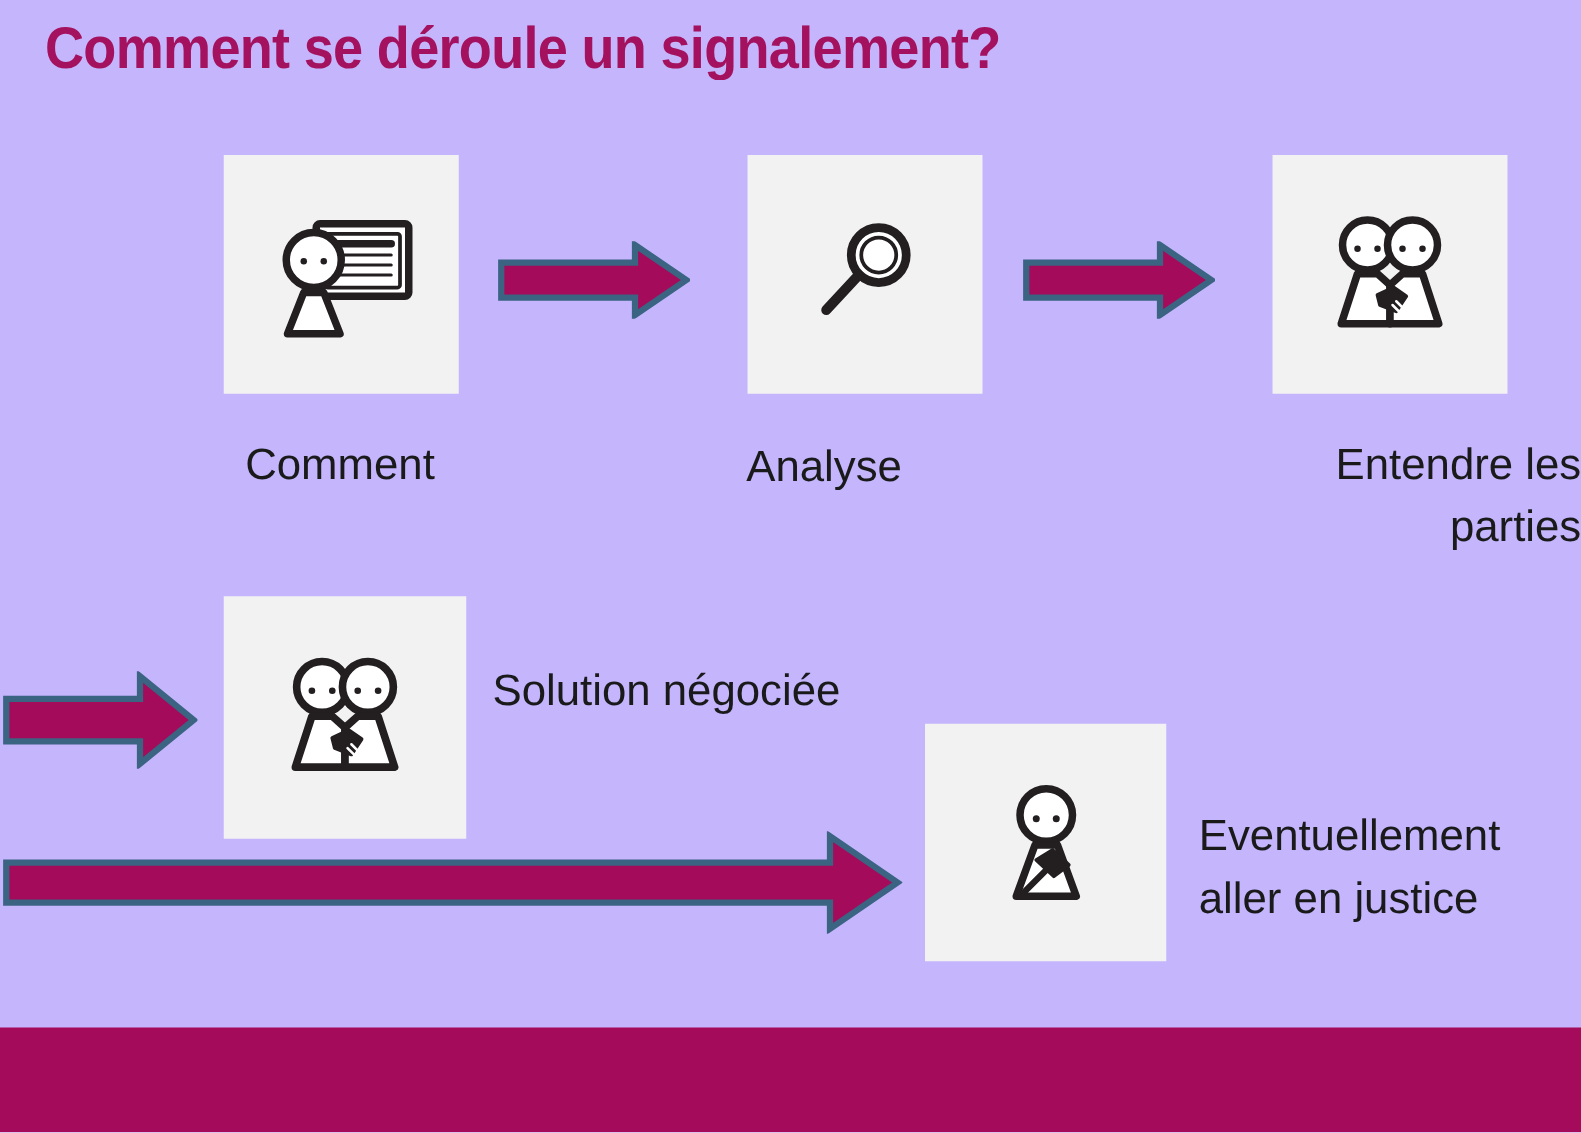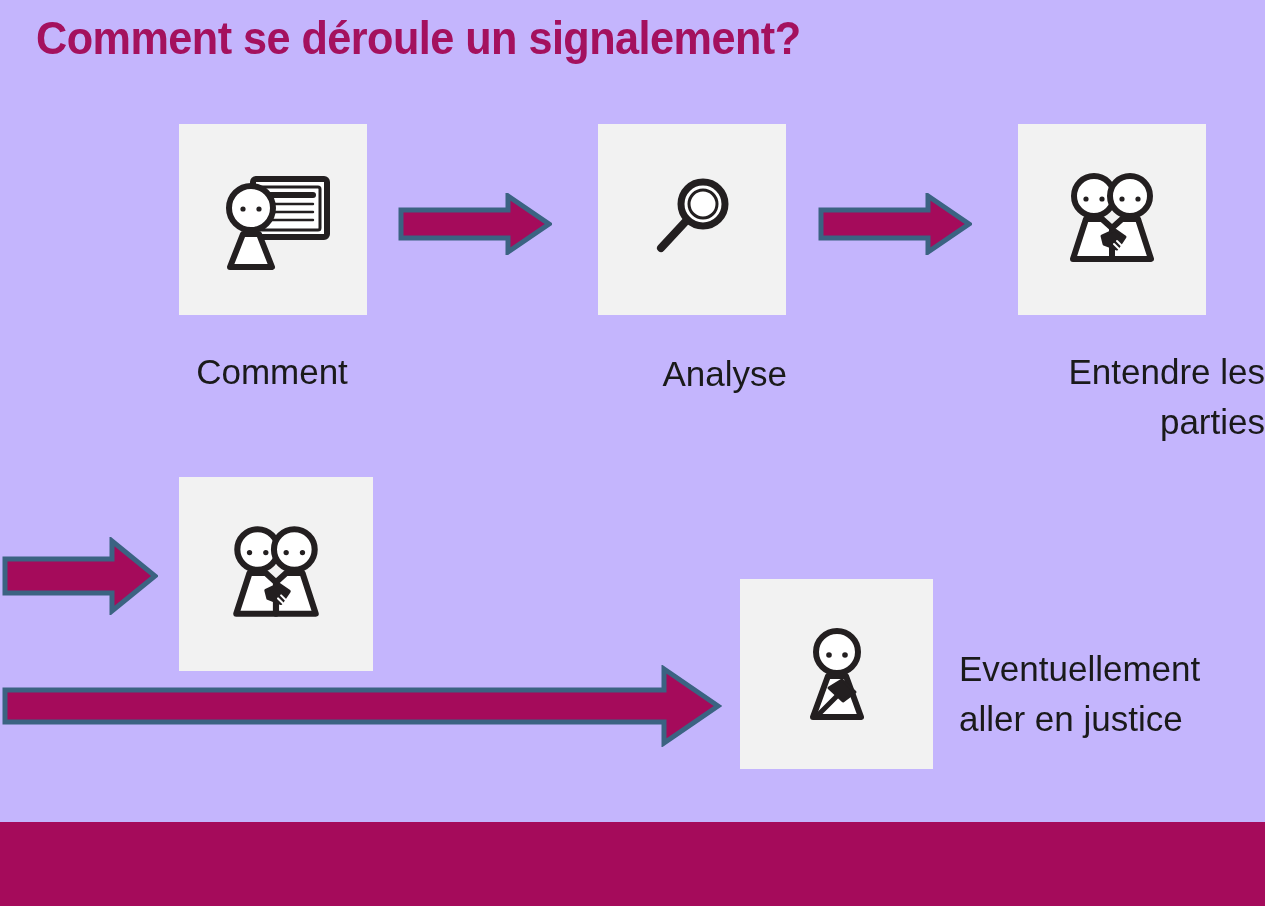--- a/index.html
+++ b/index.html
@@ -67,21 +67,21 @@
     color: #1a1a1a;
     line-height: 1.42;
     white-space: pre-line;
   }
   #label-intake {
     left: 177px; top: 347px; width: 190px;
     text-align: center;
   }
   #label-analyse {
     left: 597px; top: 349px; width: 190px;
-    text-align: right;
+    text-align: left;
   }
   #label-parties {
     left: 1015px; top: 347px; width: 250px;
     text-align: right;
   }
   #label-solution {
     left: 394px; top: 528px; width: 330px;
     text-align: left;
   }
   #label-justice {
@@ -194,20 +194,21 @@
         <circle cx="81" cy="34" r="2.6" fill="#231F20" stroke="none"></circle>
         <path d="M29 54 L45 54 L55 63 L55 94 L16 94 Z" fill="#ffffff"></path>
         <path d="M65 54 L81 54 L94 94 L55 94 L55 63 Z" fill="#ffffff"></path>
         <path d="M45 71 L58 65 L68 72 L60 84 L47 79 Z" fill="#231F20" stroke-width="3"></path>
         <line x1="60" y1="76" x2="66" y2="82" stroke="#ffffff" stroke-width="2"></line>
         <line x1="57" y1="79" x2="63" y2="85" stroke="#ffffff" stroke-width="2"></line>
       </svg>
     </span>
   </div>
 
+  <div class="caption" id="label-solution">Solution négociée</div>
 
   <div class="arrow" id="arrow-long">
     <span>
       <svg width="720" height="82" viewBox="0 0 720 82">
         <path d="M3 25 L662 25 L662 4 L716 41 L662 78 L662 57 L3 57 Z" fill="#A50B5B" stroke="#3B6382" stroke-width="5" stroke-linejoin="miter"></path>
       </svg>
     </span>
   </div>
 
   <div class="icon-tile" id="tile-justice">

